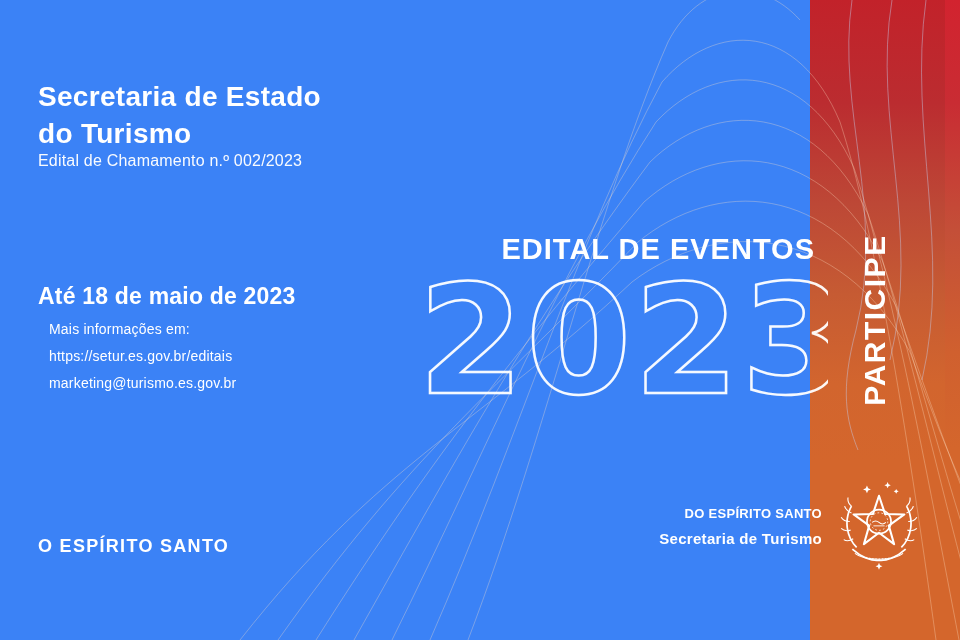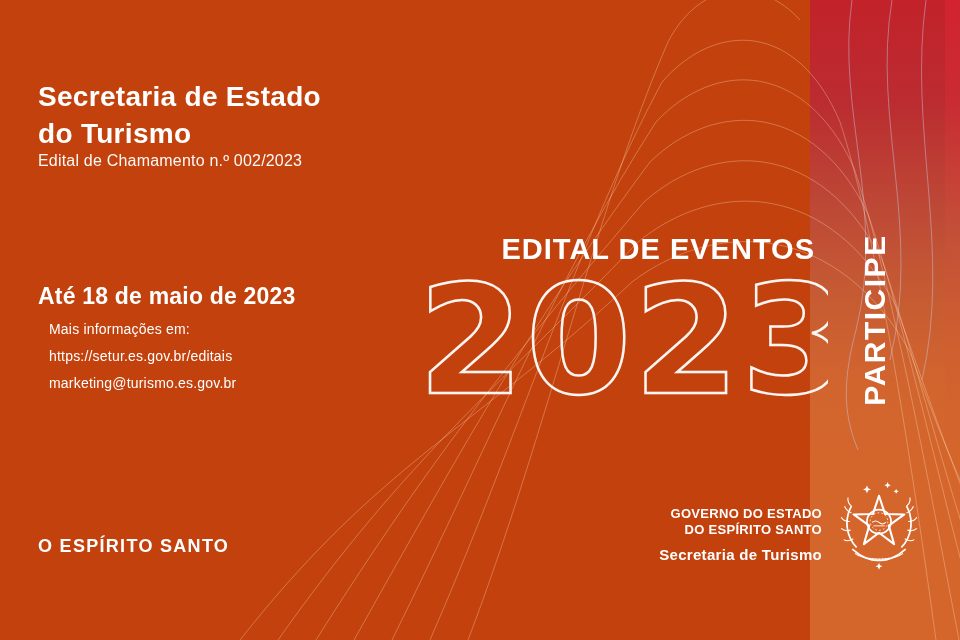--- a/index.html
+++ b/index.html
@@ -1,18 +1,18 @@
 <!DOCTYPE html>
 <html><head>
 <meta charset="utf-8">
 <style>
   html,body{margin:0;padding:0;background:#222;}
   .banner{
     position:relative;width:960px;height:640px;overflow:hidden;
-    background:#c2410c;
+    background:#3b82f6;
     font-family:"Liberation Sans", sans-serif;
     color:#fff;
   }
   .contour,.band,.band-strip{position:absolute;top:0;height:640px;}
   .contour{left:0;width:960px;z-index:1;}
   .band{
     left:810px;width:135px;z-index:0;
     background:linear-gradient(180deg,#c2222a 0%,#bb2c30 16%,#bd4836 32%,#c65b33 46%,#d2652e 60%,#d4662c 72%,#d4662c 100%);
   }
   .band-strip{
@@ -86,21 +86,20 @@
   <svg class="layer event-year" viewBox="0 0 410 140" xmlns="http://www.w3.org/2000/svg">
     <text x="0" y="125" font-family="DejaVu Sans, sans-serif" font-weight="bold" font-size="152" letter-spacing="2" fill="none" stroke="rgba(255,255,255,0.95)" stroke-width="2.5">2023</text>
   </svg>
 
   <div class="layer cta-vertical">PARTICIPE</div>
 
   <div class="layer descubra-caps">O ESPÍRITO SANTO</div>
 
   <div class="layer gov-block">
     <div class="gov-lines">
-      <div>GOVERNO DO ESTADO</div>
       <div>DO ESPÍRITO SANTO</div>
     </div>
     <div class="secretariat">Secretaria de Turismo</div>
   </div>
 
   <svg class="layer emblem" viewBox="0 0 100 108" fill="none" xmlns="http://www.w3.org/2000/svg">
     <g stroke="#fff">
 
       <path stroke-width="2.4" stroke-linejoin="round" d="M50 20 L57.1 41.3 L79.5 41.7 L61.4 54.7 L67.6 76.3 L50 63 L32.4 76.3 L38.6 54.7 L20.5 41.7 L42.9 41.3 Z"></path>
 

